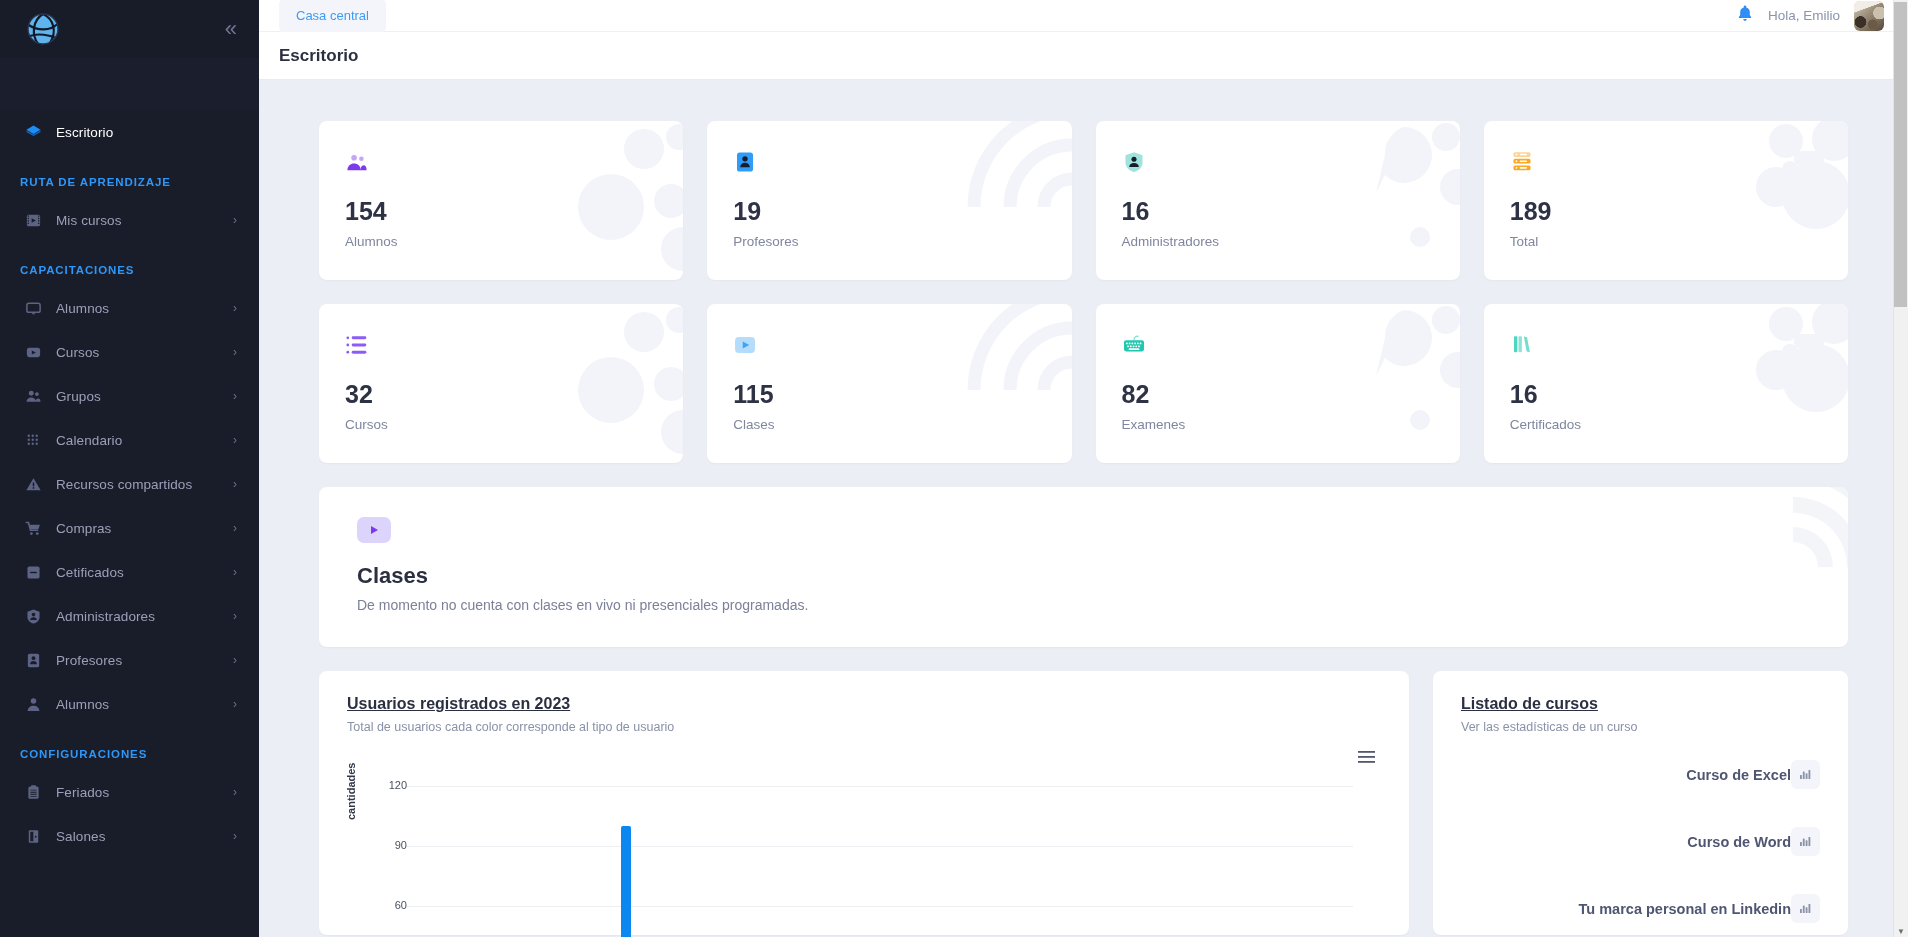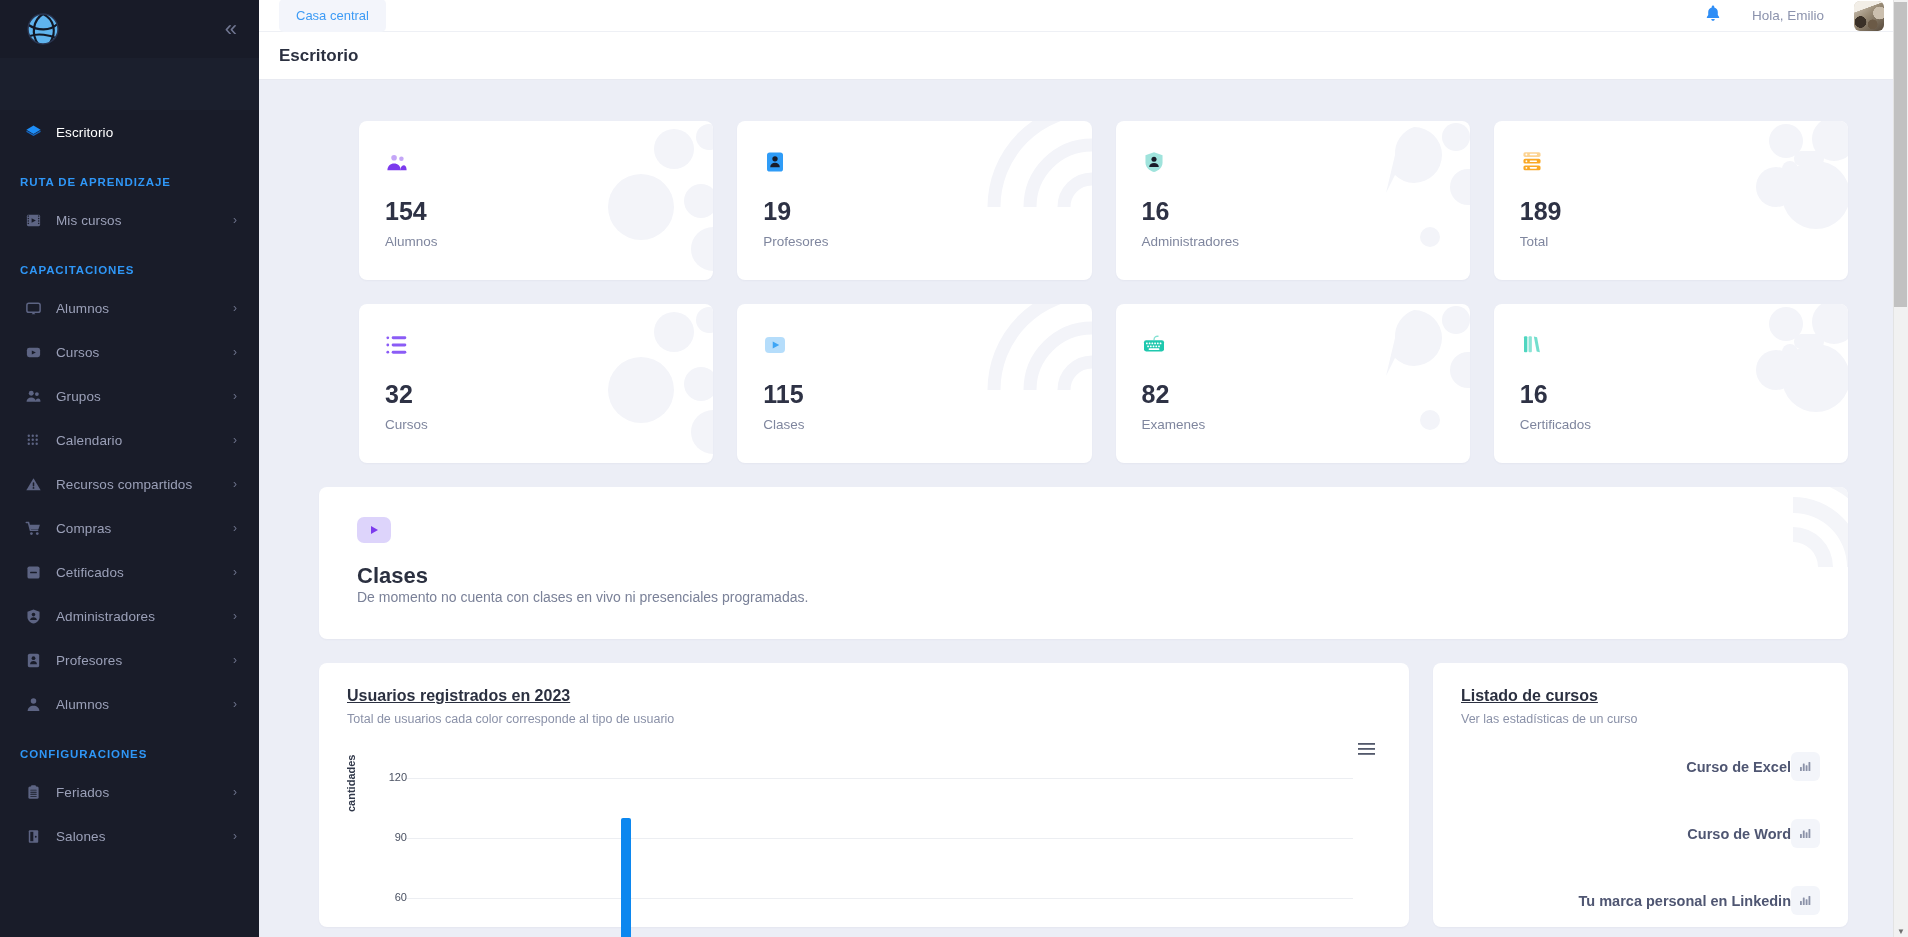--- a/index.html
+++ b/index.html
@@ -51,21 +51,21 @@
   
   .main { flex: 1; height: 937px; position: relative; overflow: hidden; background: #eceef6; }
   .topbar {
     height: 32px; background: #ffffff; display: flex; align-items: center;
     padding: 0 24px 0 20px; border-bottom: 1px solid #eef0f5;
   }
   .branch-chip {
     background: #f3f5fb; color: #3d9bf5; font-size: 13px;
     padding: 9px 17px; border-radius: 5px; cursor: pointer;
   }
-  .topbar-right { margin-left: auto; display: flex; align-items: center; gap: 30px; }
+  .topbar-right { margin-left: auto; display: flex; align-items: center; gap: 14px; }
   .bell { cursor: pointer; }
   .greet { font-size: 13.5px; color: #8c93ad; }
   .avatar {
     width: 30px; height: 30px; border-radius: 6px; overflow: hidden;
     background: linear-gradient(140deg,#d8cfc3 0%,#9b8d78 45%,#55483a 100%);
     position: relative;
   }
   .avatar::after{
     content:""; position:absolute; inset:0;
     background:
@@ -82,21 +82,21 @@
   .pagehead h1 { font-size: 17px; color: #2b3040; font-weight: bold; }
 
   .content {
     position: absolute; top: 97px; left: 0; right: 0; bottom: 0;
     overflow: hidden; padding: 24px 0 0 0;
   }
 
   
   .grid {
     display: grid; grid-template-columns: repeat(4, 1fr);
-    gap: 24px; padding: 0 60px; margin-bottom: 24px; margin-left: 40px;
+    gap: 24px; padding: 0 60px; margin-bottom: 24px;
   }
   .stat-card {
     background: #fff; border-radius: 8px; height: 159px;
     padding: 28px 26px; position: relative; overflow: hidden;
     box-shadow: 0 1px 2px rgba(40,50,90,.04);
   }
   .stat-num { font-size: 25px; font-weight: bold; color: #2e3245; margin-top: 22px; }
   .stat-lbl { font-size: 13.5px; color: #7f869e; margin-top: 8px; }
   .stat-ico { height: 26px; display:flex; align-items:center; }
 
@@ -108,21 +108,21 @@
   .clases-card {
     background:#fff; border-radius:8px; margin: 0 60px 24px 60px;
     padding: 30px 38px 34px 38px; position: relative; overflow: hidden;
     box-shadow: 0 1px 2px rgba(40,50,90,.04);
   }
   .clases-ico {
     width: 34px; height: 26px; background: #ddd4fb; border-radius: 7px;
     display: flex; align-items: center; justify-content: center;
   }
   .clases-title { font-size: 22px; font-weight: bold; color: #2b3040; margin-top: 20px; }
-  .clases-sub { font-size: 14px; color: #7a8198; margin-top: 0; }
+  .clases-sub { font-size: 14px; color: #7a8198; margin-top: 8px; }
 
   
   .bottom-row { display: flex; gap: 24px; padding: 0 60px; }
   .chart-card {
     background:#fff; border-radius:8px; flex: 1 1 auto; width: 849px;
     padding: 24px 28px 0 28px; position: relative; min-height: 260px;
     box-shadow: 0 1px 2px rgba(40,50,90,.04);
   }
   .courses-card {
     background:#fff; border-radius:8px; width: 415px; flex: 0 0 415px;

